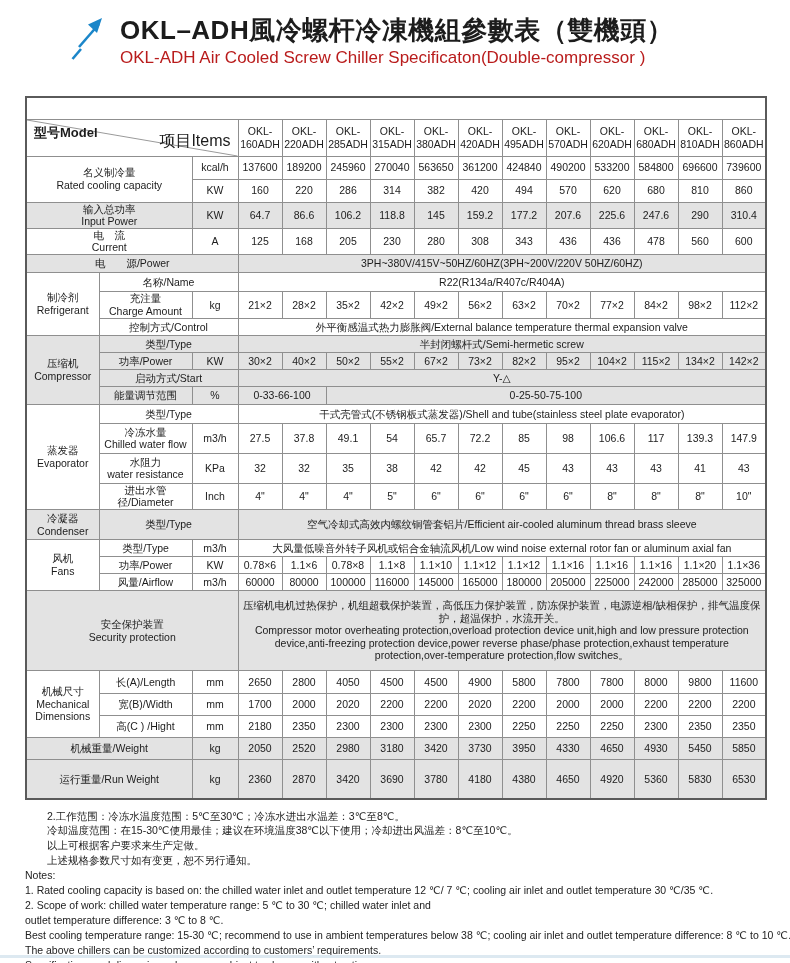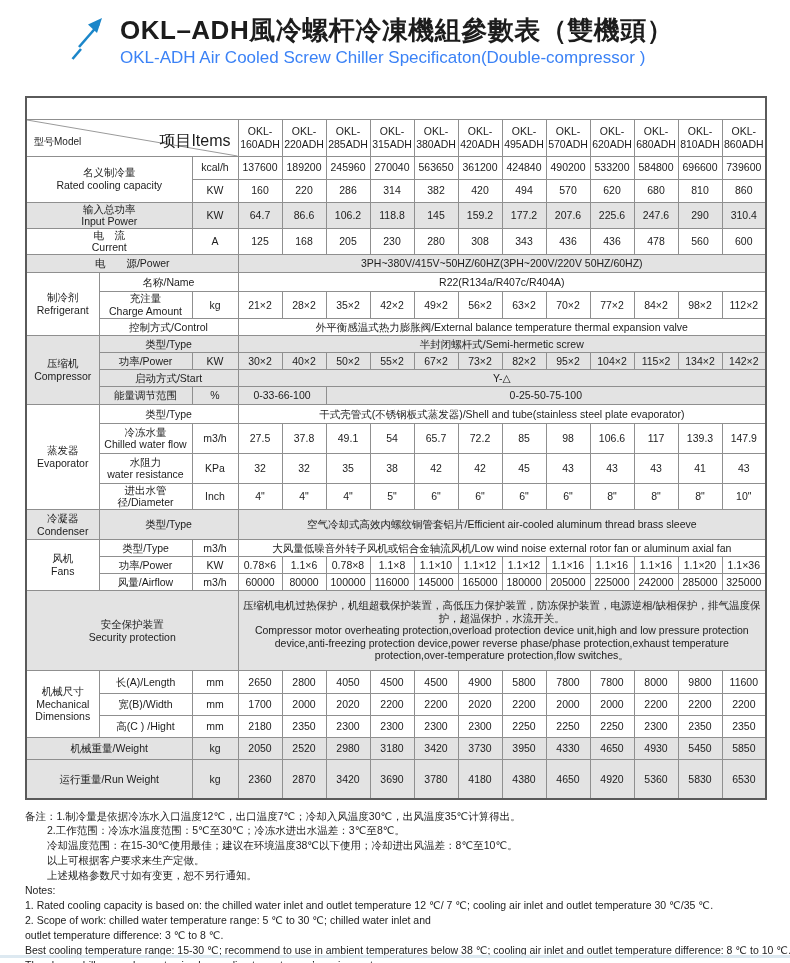--- a/index.html
+++ b/index.html
@@ -8,42 +8,42 @@
     font-family:"Liberation Sans","DejaVu Sans",sans-serif;
     color:#1c1c1c;position:relative;overflow:hidden;
   }
   .page{position:relative;width:790px;height:963px;}
 
   
   .brand{position:relative;height:96px;padding-left:20px;}
   .brand svg.arrow{position:absolute;left:71px;top:15px;}
   .brand .titles{position:absolute;left:120px;top:16px;}
   .title-zh{font-size:26px;font-weight:bold;letter-spacing:0.5px;margin:0;line-height:1.1;}
-  .title-en{font-size:17px;font-weight:normal;margin:3px 0 0 0;line-height:1.15;color:#3b82f6;}
+  .title-en{font-size:17px;font-weight:normal;margin:3px 0 0 0;line-height:1.15;color:#b91c1c;}
 
   
   table.spec{
     border-collapse:collapse;table-layout:fixed;
     width:740px;margin-left:25px;
     border:2px solid #5a5a5a;
   }
   table.spec td{
     border:1px solid #8f8f8f;
     font-size:10.5px;line-height:1.2;
     text-align:center;vertical-align:middle;
     padding:0 1px;overflow:hidden;background:#ffffff;
   }
   tr.g > td{background:#e3e3e3;}
   td.titlebar{
     background:linear-gradient(180deg,#55bdea 0%,#1e86cc 30%,#1e86cc 72%,#7fd2f2 100%);
     color:#ffffff;font-size:15px;font-weight:bold;letter-spacing:1px;
   }
   td.corner{position:relative;background:#e8e8e8;padding:0;}
   td.corner .diag{position:absolute;left:0;top:0;width:100%;height:100%;}
-  td.corner .corner-model{position:absolute;left:7px;bottom:8px;font-size:10px;}
+  td.corner .corner-model{position:absolute;left:7px;bottom:15px;font-size:13px;font-weight:bold;}
   td.corner .corner-items{position:absolute;right:7px;top:11px;font-size:16px;}
   td.model{font-size:10.5px;}
   td.sec{font-size:10.5px;}
   td.lbl{font-size:10.5px;}
   td.unit{font-size:10.5px;}
   td.val{font-size:10.5px;letter-spacing:0;}
   td.span-val{font-size:10.5px;}
   td.sectext{text-align:left;padding:3px 6px;white-space:normal;line-height:1.5;}
   td.sectext div{margin:0;}
 
@@ -508,21 +508,20 @@
       <td class="val">4650</td>
       <td class="val">4920</td>
       <td class="val">5360</td>
       <td class="val">5830</td>
       <td class="val">6530</td>
     </tr>
   </tbody>
     </table>
 
   <div class="notes">
-    <div class="line">备注：1.制冷量是依据冷冻水入口温度12℃，出口温度7℃；冷却入风温度30℃，出风温度35℃计算得出。</div>
     <div class="line indent">2.工作范围：冷冻水温度范围：5℃至30℃；冷冻水进出水温差：3℃至8℃。</div>
     <div class="line indent">冷却温度范围：在15-30℃使用最佳；建议在环境温度38℃以下使用；冷却进出风温差：8℃至10℃。</div>
     <div class="line indent">以上可根据客户要求来生产定做。</div>
     <div class="line indent">上述规格参数尺寸如有变更，恕不另行通知。</div>
     <div class="line">Notes:</div>
     <div class="line">1. Rated cooling capacity is based on: the chilled water inlet and outlet temperature 12 ℃/ 7 ℃; cooling air inlet and outlet temperature 30 ℃/35 ℃.</div>
     <div class="line">2. Scope of work: chilled water temperature range: 5 ℃ to 30 ℃; chilled water inlet and</div>
     <div class="line">outlet temperature difference: 3 ℃ to 8 ℃.</div>
     <div class="line">Best cooling temperature range: 15-30 ℃; recommend to use in ambient temperatures below 38 ℃; cooling air inlet and outlet temperature difference: 8 ℃ to 10 ℃.</div>
     <div class="line"> The above chillers can be customized according to customers’  requirements.</div>

